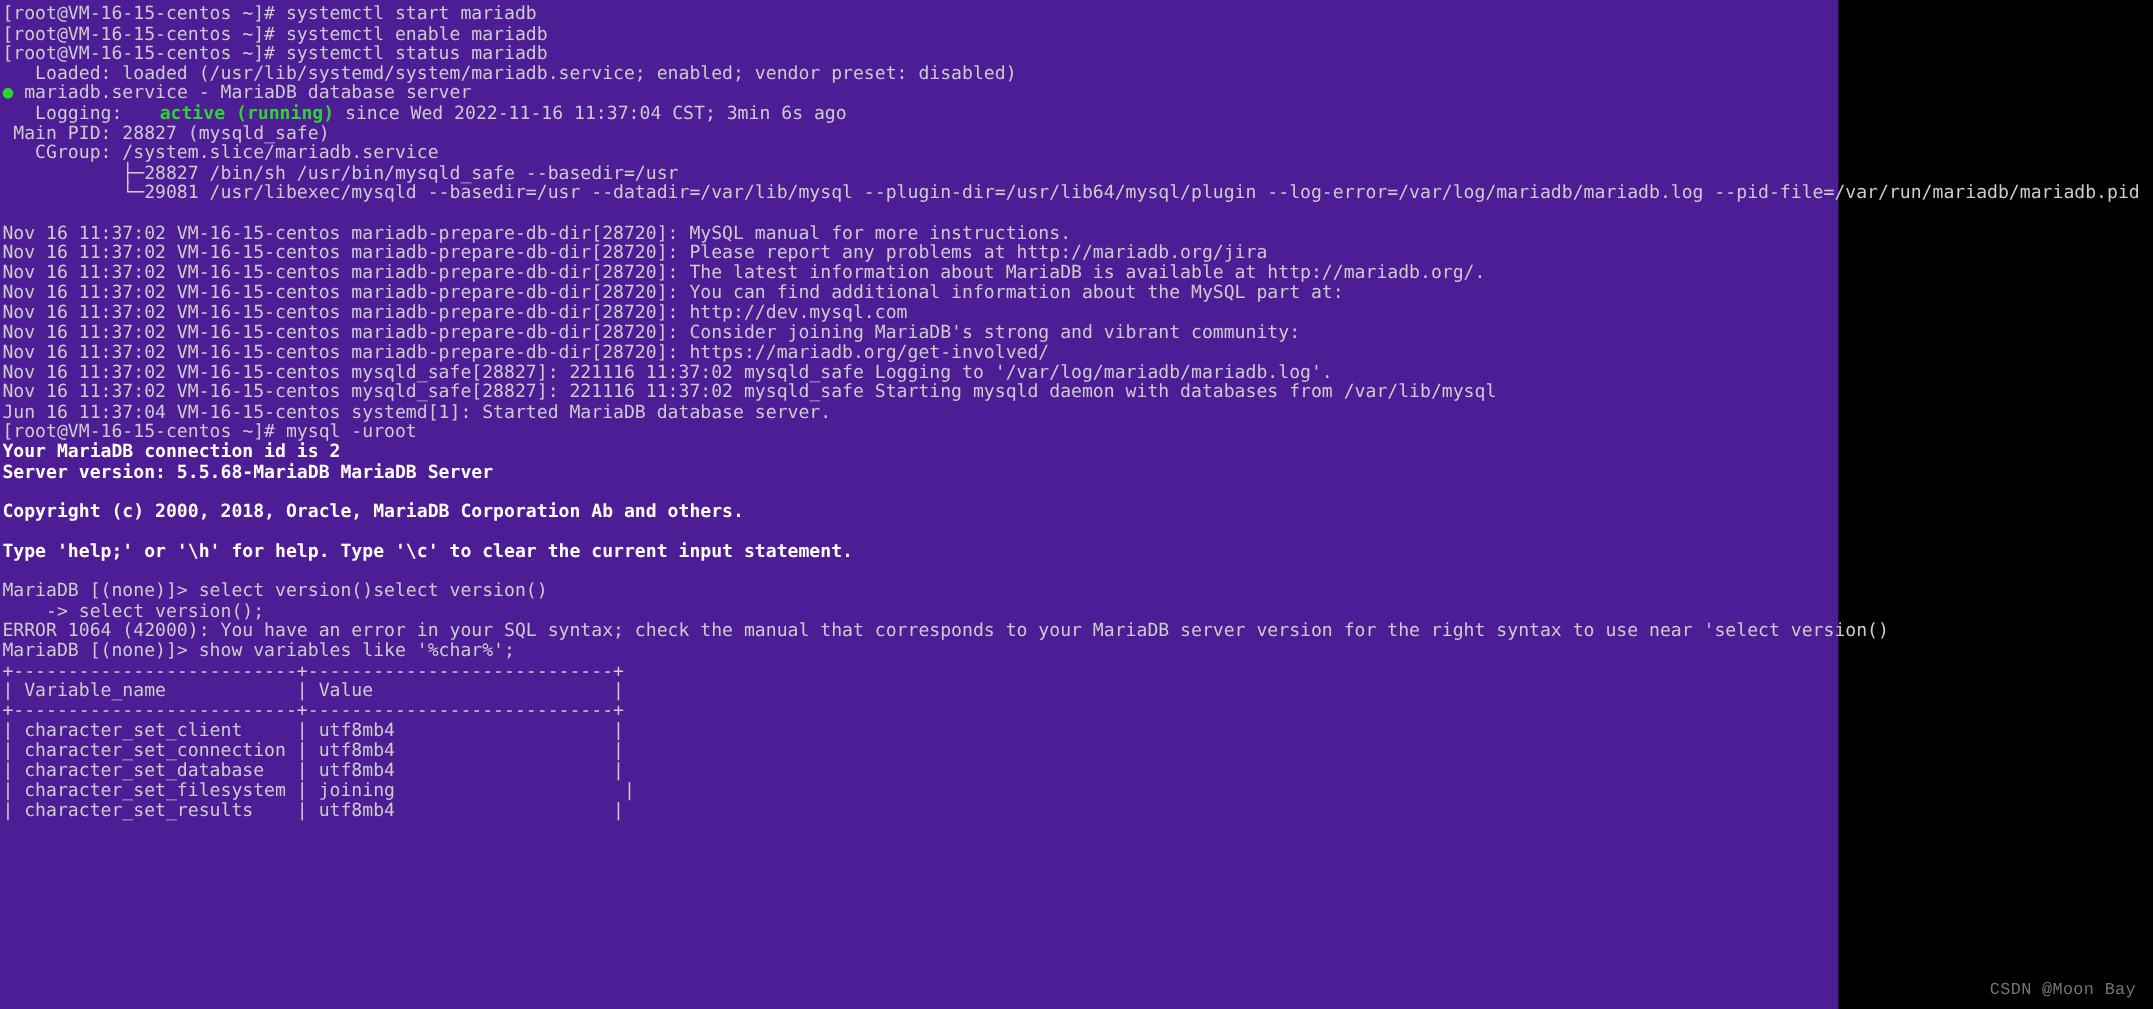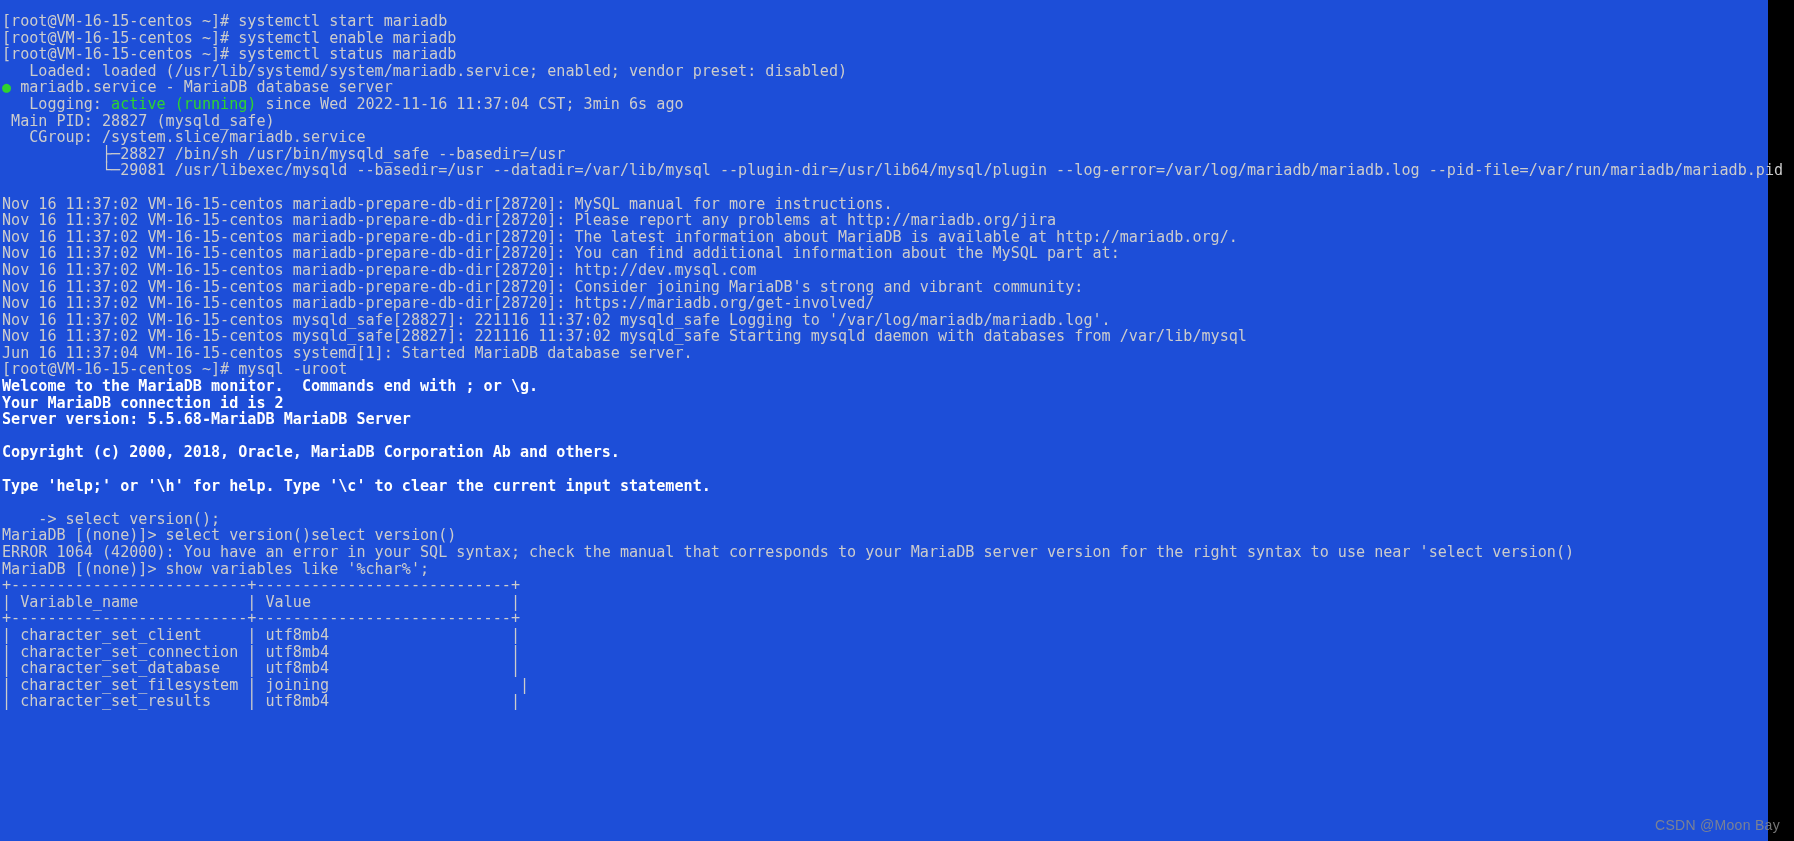--- a/index.html
+++ b/index.html
@@ -11,54 +11,55 @@
     width: 1794px;
     height: 841px;
     overflow: hidden;
     position: relative;
     font-family: "DejaVu Sans Mono", "Liberation Mono", monospace;
   }
   #terminal {
     position: absolute;
     top: 0;
     left: 0;
-    width: 1768px;
+    width: 1532px;
     height: 841px;
-    background: #1d4ed8;
-    padding: 13px 0 0 2px;
+    background: #4c1d95;
+    padding: 3px 0 0 2px;
     box-sizing: border-box;
   }
   .line {
     font-family: "DejaVu Sans Mono", "Liberation Mono", monospace;
     font-size: 15.1px;
     line-height: 16.6px;
     color: #cccccc;
     white-space: pre;
     letter-spacing: 0px;
     height: 16.6px;
   }
   .line.blank { color: transparent; }
   .bold {
     font-weight: bold;
     color: #ffffff;
   }
   .green {
     color: #2fd32f;
-    font-weight: normal;
+    font-weight: bold;
+    margin-left: 22px;
   }
   .dot {
     color: #2fd32f;
   }
   .seg { white-space: pre; }
   #watermark {
     position: absolute;
     right: 14px;
     bottom: 8px;
     color: #8a8a8a;
-    font-family: Liberation Sans, sans-serif;
+    font-family: Liberation Mono, monospace;
     font-size: 14px;
     letter-spacing: 0.3px;
     opacity: 0.85;
   }
 </style>
 </head>
 <body>
 
 <div id="terminal">
   <div id="lines">
@@ -77,30 +78,29 @@
       <div class="line"><span class="seg">Nov 16 11:37:02 VM-16-15-centos mariadb-prepare-db-dir[28720]: Please report any problems at http://mariadb.org/jira</span></div>
       <div class="line"><span class="seg">Nov 16 11:37:02 VM-16-15-centos mariadb-prepare-db-dir[28720]: The latest information about MariaDB is available at http://mariadb.org/.</span></div>
       <div class="line"><span class="seg">Nov 16 11:37:02 VM-16-15-centos mariadb-prepare-db-dir[28720]: You can find additional information about the MySQL part at:</span></div>
       <div class="line"><span class="seg">Nov 16 11:37:02 VM-16-15-centos mariadb-prepare-db-dir[28720]: http://dev.mysql.com</span></div>
       <div class="line"><span class="seg">Nov 16 11:37:02 VM-16-15-centos mariadb-prepare-db-dir[28720]: Consider joining MariaDB's strong and vibrant community:</span></div>
       <div class="line"><span class="seg">Nov 16 11:37:02 VM-16-15-centos mariadb-prepare-db-dir[28720]: https://mariadb.org/get-involved/</span></div>
       <div class="line"><span class="seg">Nov 16 11:37:02 VM-16-15-centos mysqld_safe[28827]: 221116 11:37:02 mysqld_safe Logging to '/var/log/mariadb/mariadb.log'.</span></div>
       <div class="line"><span class="seg">Nov 16 11:37:02 VM-16-15-centos mysqld_safe[28827]: 221116 11:37:02 mysqld_safe Starting mysqld daemon with databases from /var/lib/mysql</span></div>
       <div class="line"><span class="seg">Jun 16 11:37:04 VM-16-15-centos systemd[1]: Started MariaDB database server.</span></div>
       <div class="line"><span class="seg">[root@VM-16-15-centos ~]# mysql -uroot</span></div>
-      <div class="line"><span class="seg bold">Welcome to the MariaDB monitor.  Commands end with ; or \g.</span></div>
       <div class="line"><span class="seg bold">Your MariaDB connection id is 2</span></div>
       <div class="line"><span class="seg bold">Server version: 5.5.68-MariaDB MariaDB Server</span></div>
       <div class="line blank"><span class="seg"> </span></div>
       <div class="line"><span class="seg bold">Copyright (c) 2000, 2018, Oracle, MariaDB Corporation Ab and others.</span></div>
       <div class="line blank"><span class="seg"> </span></div>
       <div class="line"><span class="seg bold">Type 'help;' or '\h' for help. Type '\c' to clear the current input statement.</span></div>
       <div class="line blank"><span class="seg"> </span></div>
+      <div class="line"><span class="seg">MariaDB [(none)]&gt; select version()select version()</span></div>
       <div class="line"><span class="seg">    -&gt; select version();</span></div>
-      <div class="line"><span class="seg">MariaDB [(none)]&gt; select version()select version()</span></div>
       <div class="line"><span class="seg">ERROR 1064 (42000): You have an error in your SQL syntax; check the manual that corresponds to your MariaDB server version for the right syntax to use near 'select version()</span></div>
       <div class="line"><span class="seg">MariaDB [(none)]&gt; show variables like '%char%';</span></div>
       <div class="line"><span class="seg">+--------------------------+----------------------------+</span></div>
       <div class="line"><span class="seg">| Variable_name            | Value                      |</span></div>
       <div class="line"><span class="seg">+--------------------------+----------------------------+</span></div>
       <div class="line"><span class="seg">| character_set_client     | utf8mb4                    |</span></div>
       <div class="line"><span class="seg">| character_set_connection | utf8mb4                    |</span></div>
       <div class="line"><span class="seg">| character_set_database   | utf8mb4                    |</span></div>
       <div class="line"><span class="seg">| character_set_filesystem | joining                     |</span></div>
       <div class="line"><span class="seg">| character_set_results    | utf8mb4                    |</span></div>

